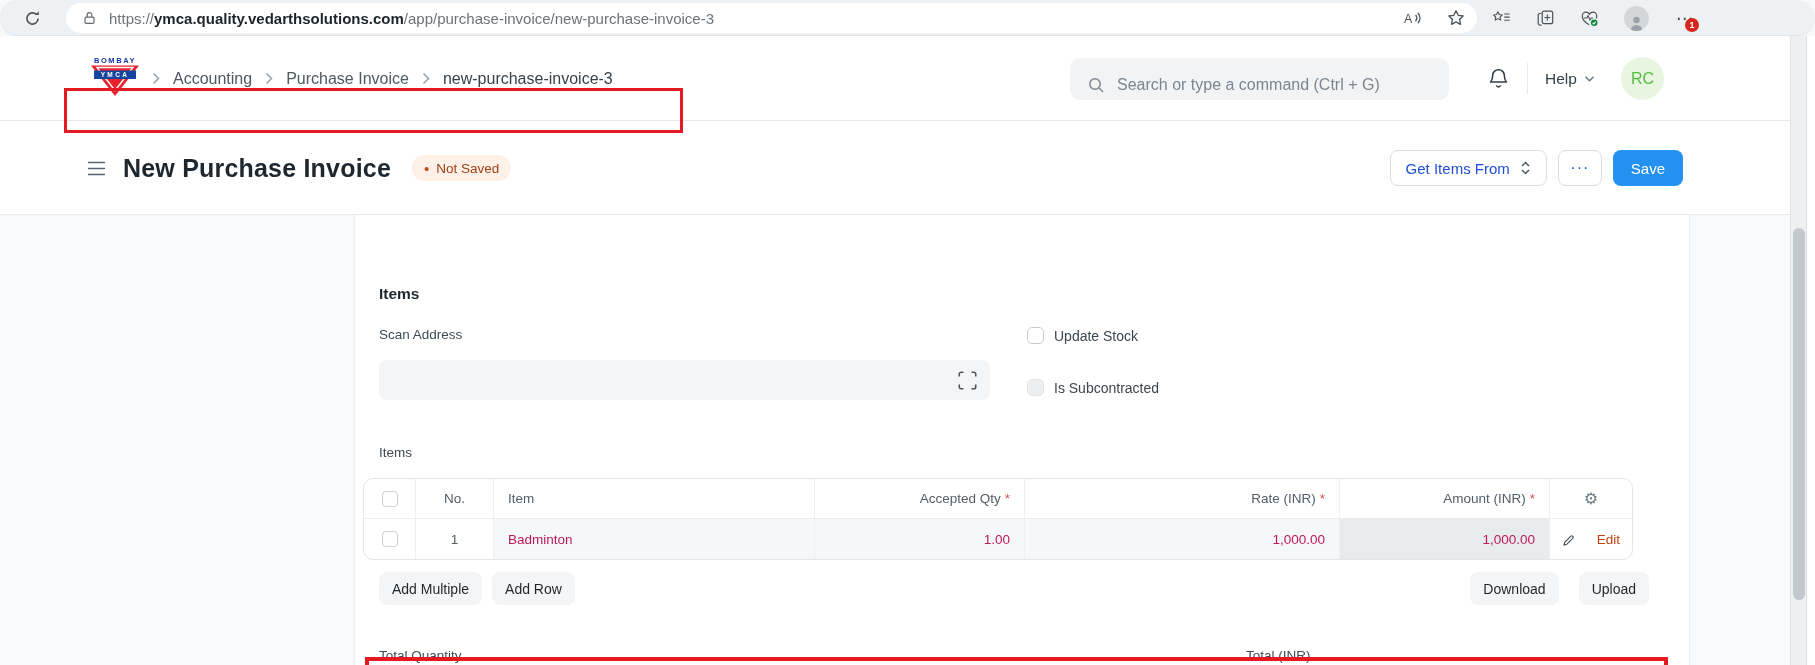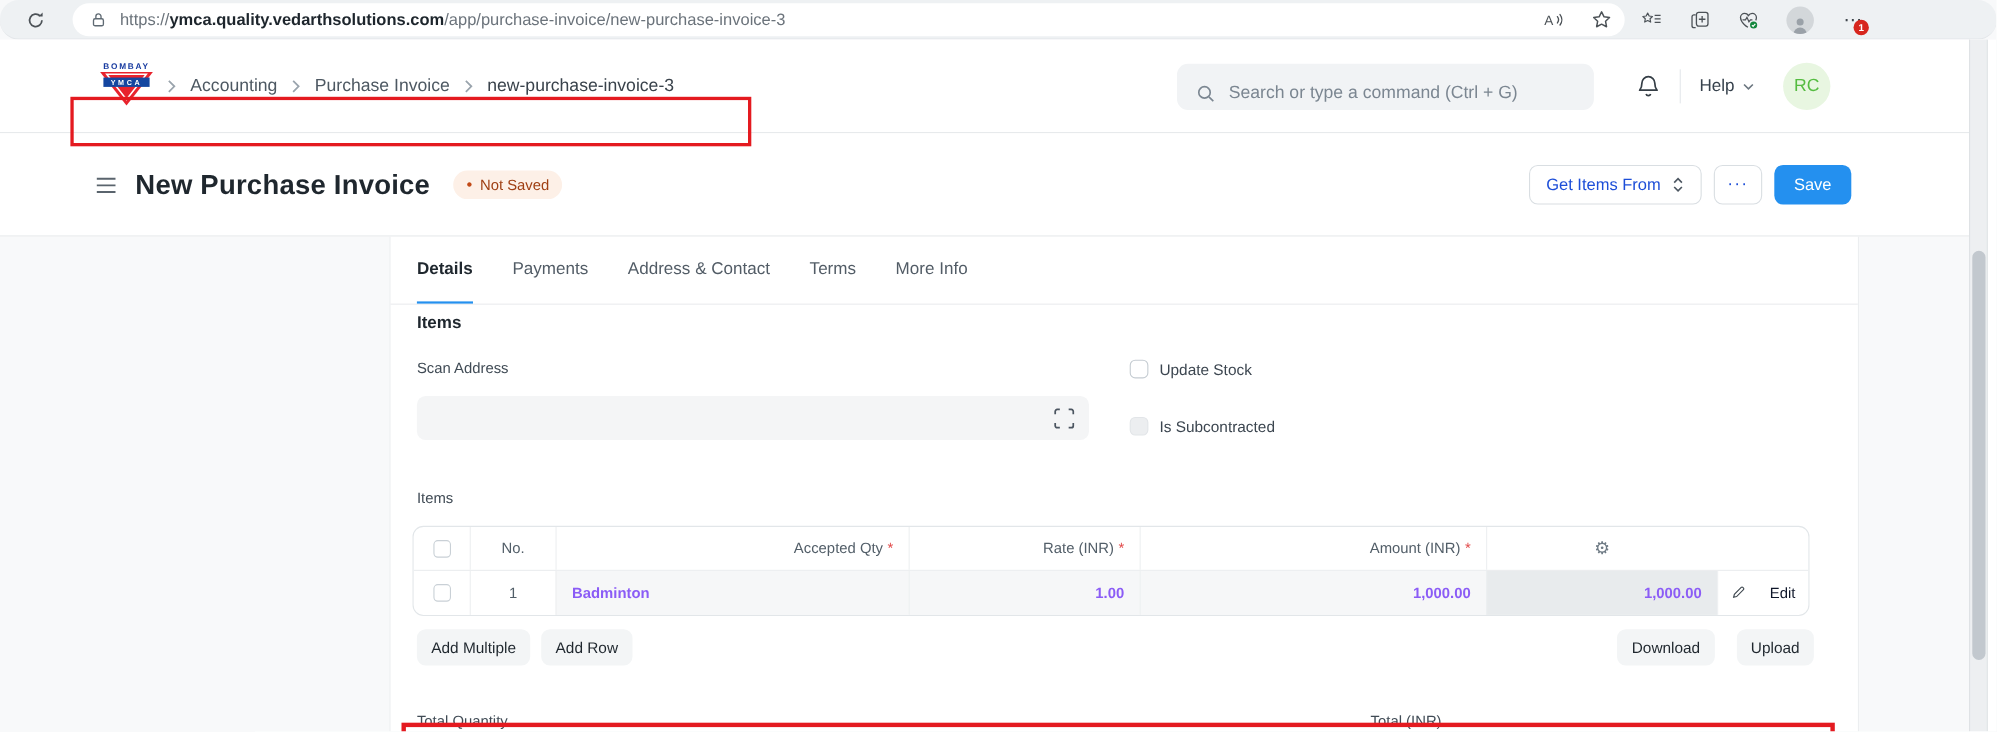--- a/index.html
+++ b/index.html
@@ -60,34 +60,34 @@
   .scan-label { position:absolute; left:24px; top:112px; }
   .scan-input { position:absolute; left:24px; top:145px; width:611px; height:40px; background:#f4f5f6; border-radius:8px; display:flex; align-items:center; justify-content:flex-end; padding:0 13px; }
   .check-row { position:absolute; left:672px; display:flex; align-items:center; gap:10px; }
   .check-row.r1 { top:112px; }
   .check-row.r2 { top:164px; }
   .checkbox { width:17px; height:17px; border-radius:5px; background:#fff; border:1.5px solid #c5ccd2; }
   .checkbox.disabled { background:#eceef0; border-color:#e2e5e8; }
   .check-label { font-size:14px; color:#3c4650; }
 
   .grid-label { position:absolute; left:24px; top:230px; }
-  .items-table { position:absolute; left:20px; top:263px; width:1270px; background:#fff; border:1px solid #e2e6e9; border-radius:10px; overflow:hidden; }
+  .items-table { position:absolute; left:8px; top:263px; width:1270px; background:#fff; border:1px solid #e2e6e9; border-radius:10px; overflow:hidden; }
   .tr { display:grid; grid-template-columns:51px 78px 321px 210px 315px 210px 1fr; height:40px; }
   .tr.head-row { border-bottom:1px solid #eaedef; }
   .td { display:flex; align-items:center; font-size:13.5px; color:#525e68; padding:0 14px; }
   .td + .td { border-left:1px solid #edeff1; }
   .td.center { justify-content:center; padding:0; }
   .td.num { justify-content:flex-end; }
   .req { color:#e24c4c; margin-left:4px; }
   .row-cb { width:16px; height:16px; border-radius:4px; background:#fff; border:1.5px solid #c9d0d6; }
-  .cell-val { color:#8b5cf6; font-weight:700; }
+  .cell-val { color:#be185d; font-weight:400; }
   .cell-item { background:#f6f7f8; }
   .cell-qty, .cell-rate { background:#f6f7f8; }
   .cell-amount { background:#e8ebed; }
-  .edit-btn { display:flex; align-items:flex-start; gap:22px; font-size:13.5px; color:#0f172a; }
+  .edit-btn { display:flex; align-items:flex-end; gap:22px; font-size:13.5px; color:#c2410c; }
   .gear-glyph { font-family:"DejaVu Sans",sans-serif; font-size:16px; color:#6f7b85; line-height:1; }
 
   .grid-buttons { position:absolute; left:24px; top:357px; width:1270px; display:flex; align-items:center; gap:10px; }
   .gbtn { height:33px; display:flex; align-items:center; border-radius:8px; background:#f3f5f6; padding:0 13px; font-size:14px; color:#1f272e; white-space:nowrap; }
   .gbtn.upload { margin-left:10px; }
   .spacer { flex:1; }
 
   .totals-label-qty { position:absolute; left:24px; top:433px; }
   .totals-label-inr { position:absolute; left:891px; top:433px;text-align:center; }
 
@@ -259,27 +259,20 @@
         </div>
       <div class="btn btn-save">
           <span>Save</span>
         </div>
     </div>
   </div>
 
   <div class="page-body">
     <div class="card">
 
-      <div class="tabs">
-        <div class="tab active">Details</div>
-        <div class="tab">Payments</div>
-        <div class="tab">Address &amp; Contact</div>
-        <div class="tab">Terms</div>
-        <div class="tab">More Info</div>
-      </div>
 
       <div class="section-heading">Items</div>
 
       <div class="field-label scan-label">Scan Address</div>
       <div class="scan-input">
         <span>
             <svg width="19" height="19" viewBox="0 0 18 18">
               <path d="M1.2 5.2V2.9A1.7 1.7 0 0 1 2.9 1.2h2.3M12.8 1.2h2.3a1.7 1.7 0 0 1 1.7 1.7v2.3M16.8 12.8v2.3a1.7 1.7 0 0 1-1.7 1.7h-2.3M5.2 16.8H2.9a1.7 1.7 0 0 1-1.7-1.7v-2.3" fill="none" stroke="#4b5560" stroke-width="1.5"></path>
             </svg>
           </span>
@@ -295,20 +288,21 @@
       </div>
 
       <div class="field-label grid-label">Items</div>
 
       <div class="items-table">
         <div class="tr head-row">
           <div class="td center">
               <span class="row-cb"></span>
             </div>
           <div class="td center">No.</div>
+          <div class="td">Item</div>
           <div class="td num">
               <span>Accepted Qty</span>
               <span class="req">*</span>
             </div>
           <div class="td num">
               <span>Rate (INR)</span>
               <span class="req">*</span>
             </div>
           <div class="td num">
               <span>Amount (INR)</span>

